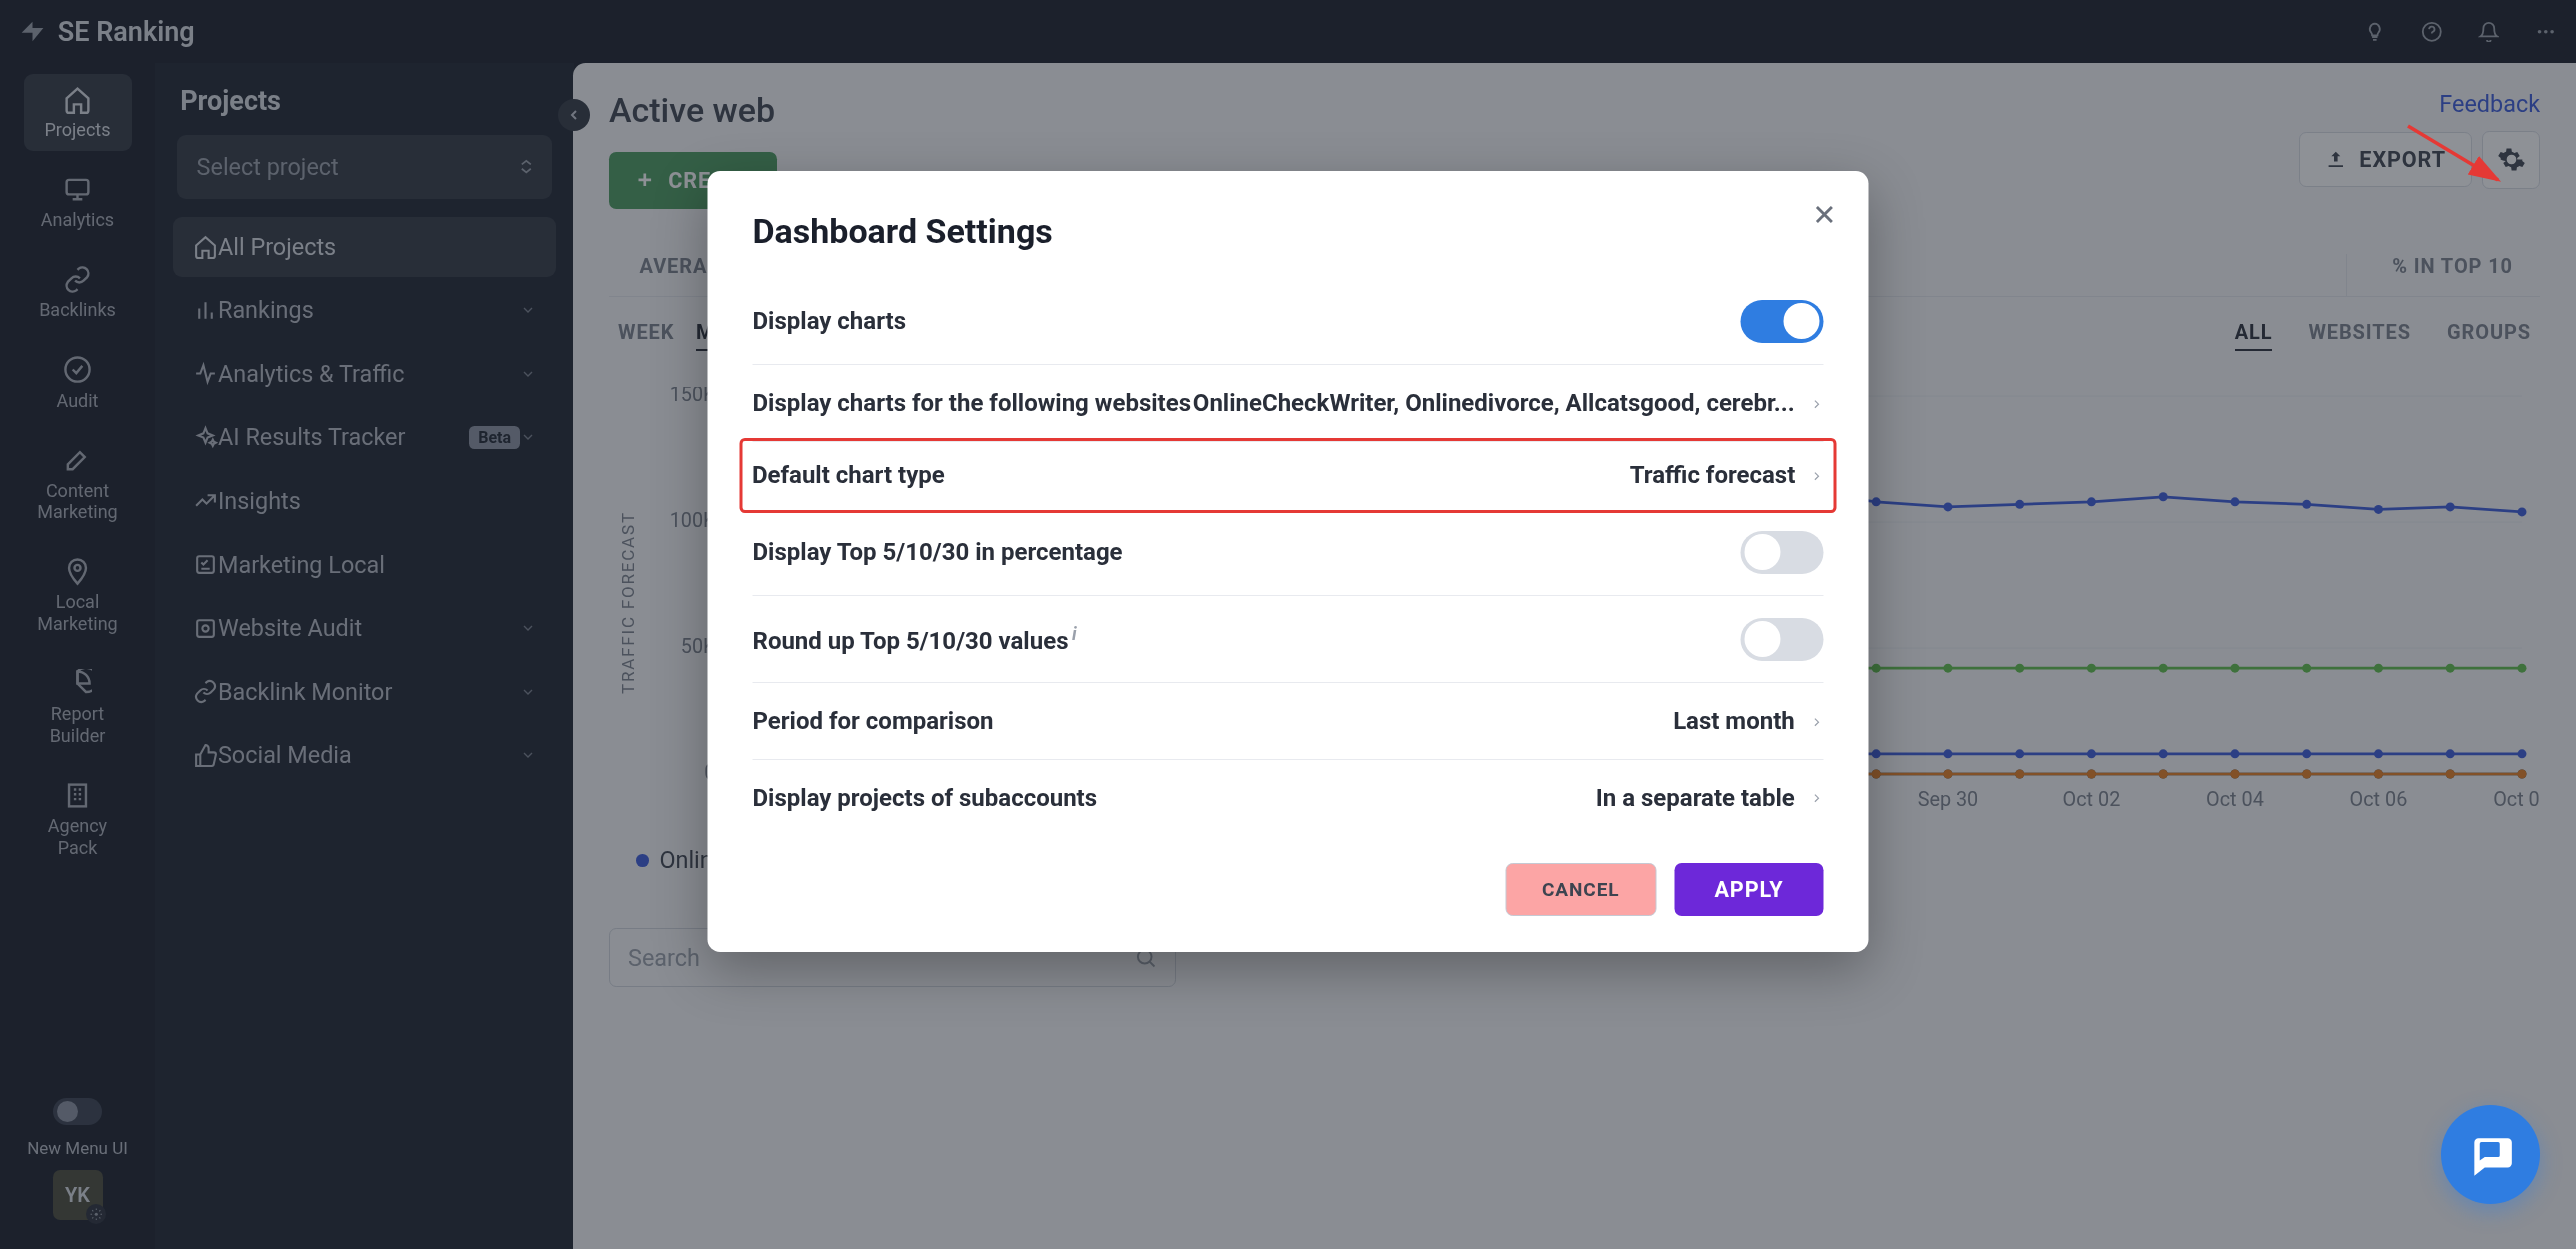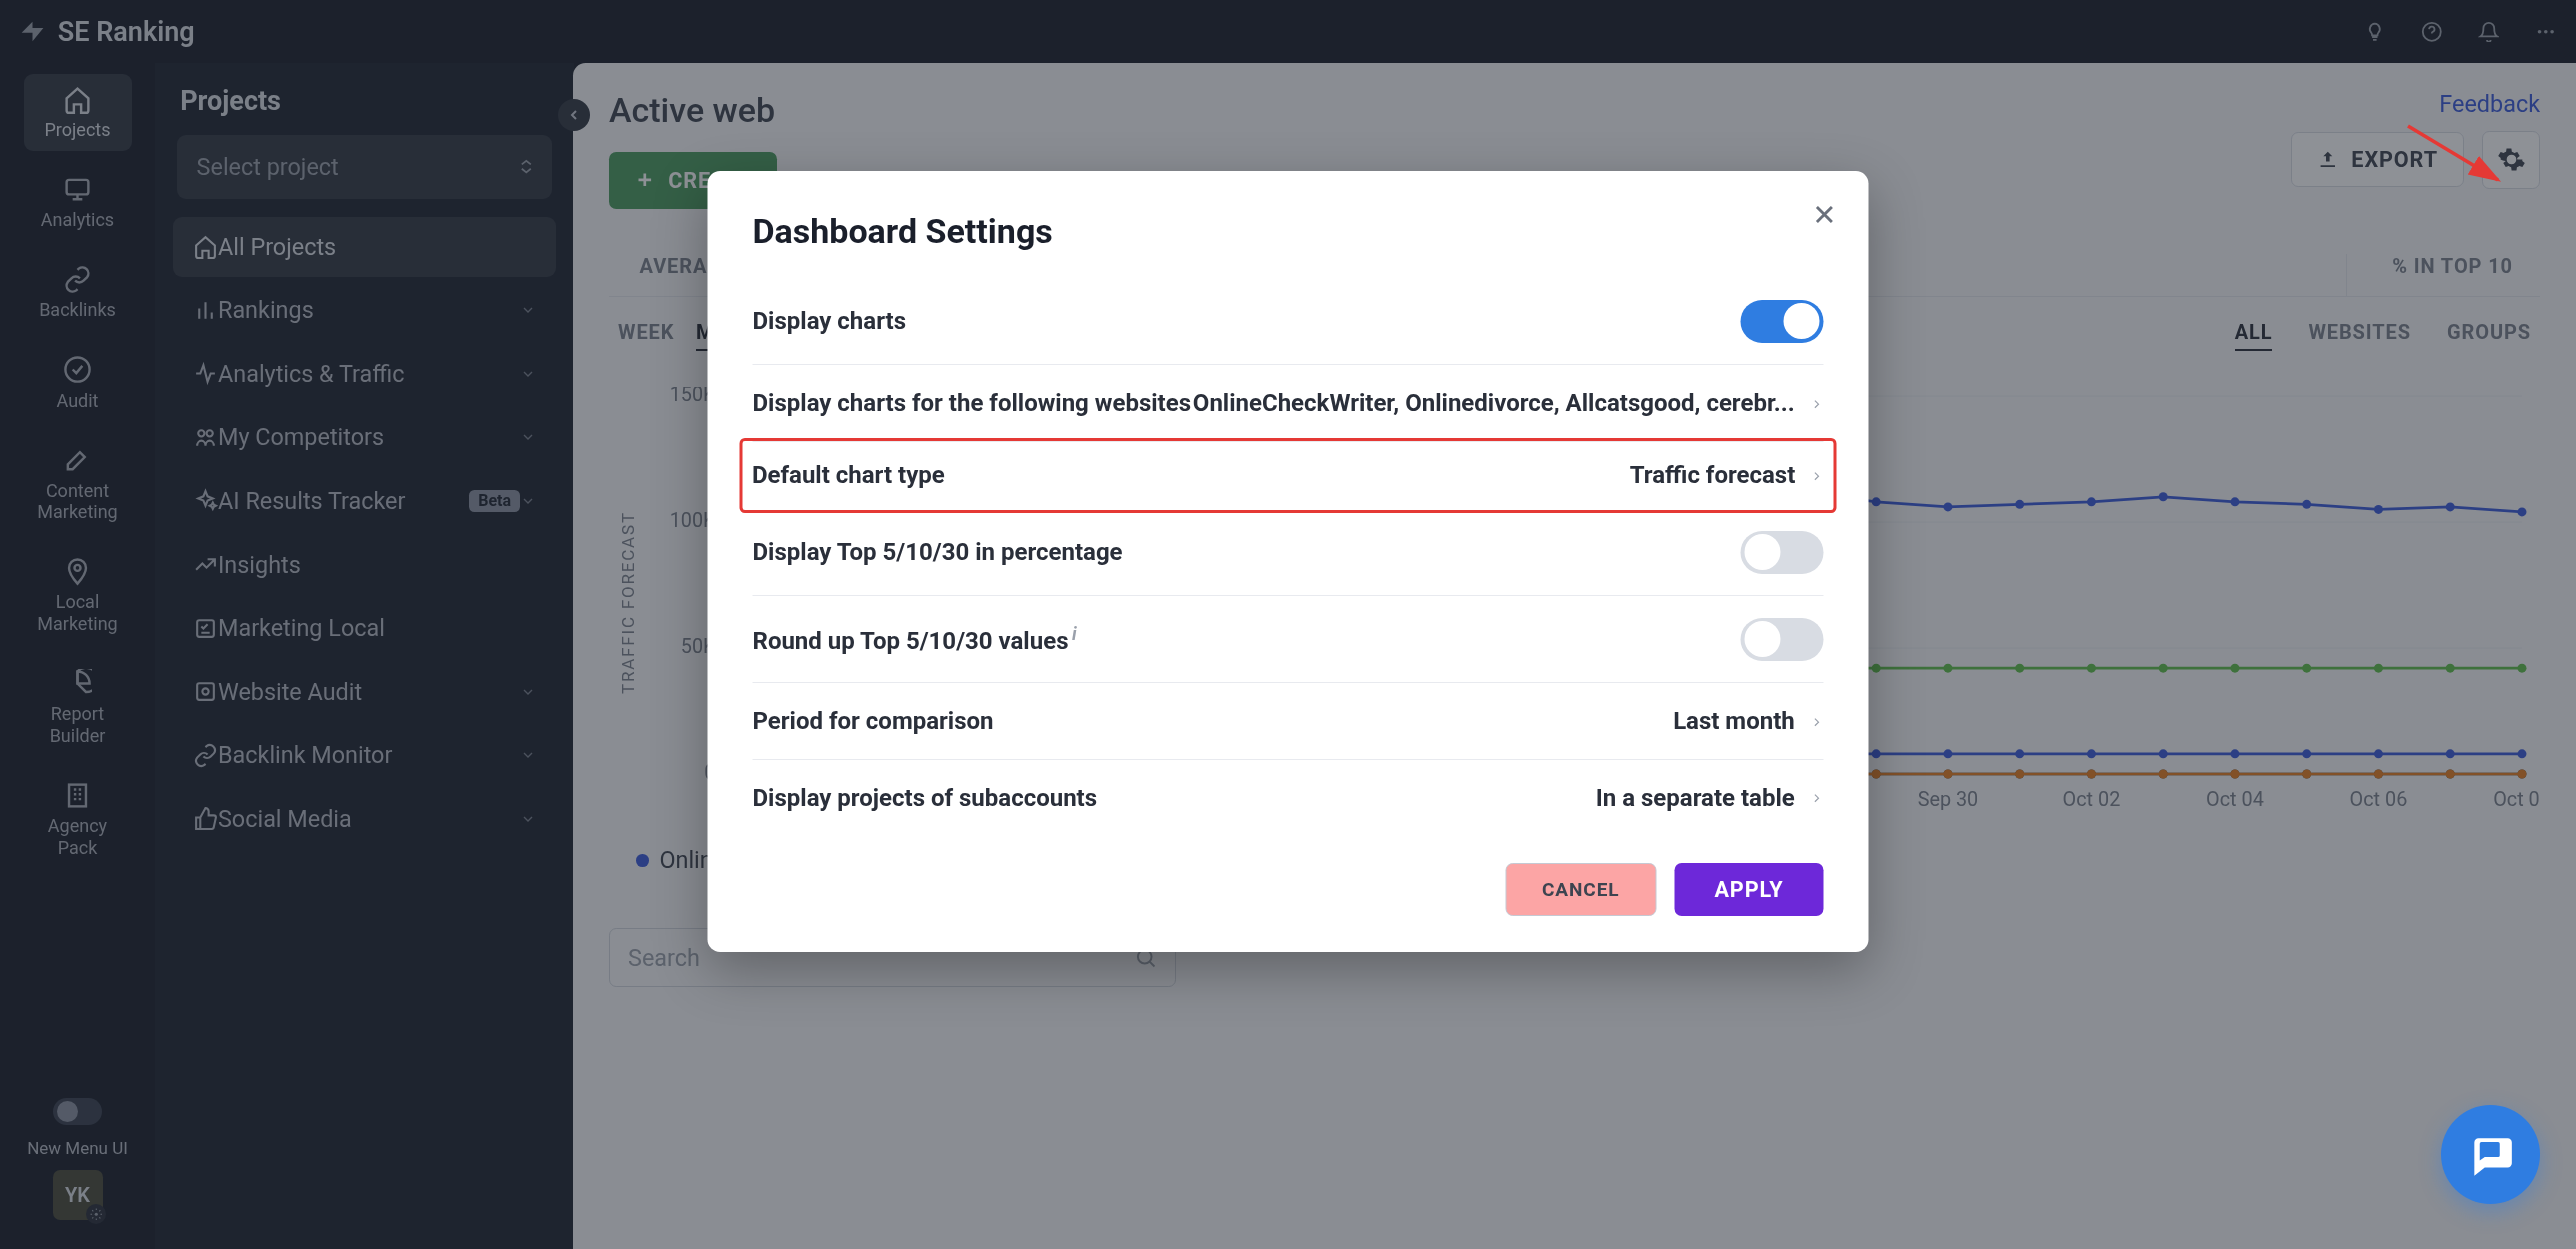--- a/index.html
+++ b/index.html
@@ -37,21 +37,21 @@
 .panel-item-icon { width: 25px; height: 25px; flex-shrink: 0; }
 .panel-chevron { margin-left: auto; color: #7a808c; }
 .beta-badge { background: #8a91a0; color: #1f2531; font-size: 16px; font-weight: 700;padding: 1.8px 9px; border-radius: 5.4px; margin-left: 7.2px; }
 
 
 .main { position: absolute; left: 573px; top: 63px; right: 0; bottom: 0; background: #f6f7f9; border-top-left-radius: 12.6px; padding: 27px 36px; }
 .main-header { display: flex; justify-content: space-between; align-items: flex-start; margin-bottom: 18px; }
 .main-title { font-size: 34px; font-weight: 500; color: #3e4450; }
 .header-right { display: flex; flex-direction: column; align-items: flex-end; gap: 12.6px; }
 .feedback-link { color: #3b5bdb; font-size: 23.4px; }
-.header-actions { display: flex; gap: 18px; align-items: center; }
+.header-actions { display: flex; gap: 10px; align-items: center; }
 .export-btn { background: #fff; border: 0.9px solid #d8dce3; border-radius: 7.2px; padding: 14.4px 25px; display: flex; align-items: center; gap: 12.6px; font-size: 21.6px; font-weight: 700; letter-spacing: 0.9px; color: #3e4450; cursor: pointer; }
 .gear-btn { background: #fff; border: 0.9px solid #d8dce3; border-radius: 7.2px; width: 58px; height: 58px; display: flex; align-items: center; justify-content: center; cursor: pointer; }
 .create-btn { background: #4a9a5e; color: #fff; border-radius: 7.2px; padding: 16px 25px; display: flex; align-items: center; gap: 12.6px; font-size: 21.6px; font-weight: 700; letter-spacing: 0.9px; cursor: pointer; }
 
 
 .tabs-row { display: flex; align-items: center; padding: 27px 9px 0; border-bottom: 0.9px solid #e4e7ed; }
 .tab-stat { font-size: 20px; font-weight: 700; letter-spacing: 0.9px; color: #7a808c; padding: 0 21.6px 18px; }
 .tab-stat.right { margin-left: auto; border-left: 0.9px solid #e4e7ed; padding-left: 45px; padding-right: 18px;}
 .subtabs-row { display: flex; align-items: center; padding: 18px 9px; gap: 27px; }
 .subtab { font-size: 20px; font-weight: 700; letter-spacing: 0.9px; color: #7a808c; padding: 5.4px 0; cursor: pointer; }
@@ -240,31 +240,20 @@
         <span style="flex:1">Rankings</span>
         <span class="panel-chevron"><svg width="16" height="16" viewBox="0 0 24 24" fill="none" stroke="currentColor" stroke-width="2">
             <path d="M6 9l6 6 6-6"></path>
           </svg></span>
       </div>
       <div class="panel-item">
         <svg class="panel-item-icon" viewBox="0 0 24 24" fill="none" stroke="currentColor" stroke-width="2">
           <path d="M3 12h4l3-8 4 16 3-8h4"></path>
         </svg>
         <span style="flex:1">Analytics &amp; Traffic</span>
-        <span class="panel-chevron"><svg width="16" height="16" viewBox="0 0 24 24" fill="none" stroke="currentColor" stroke-width="2">
-            <path d="M6 9l6 6 6-6"></path>
-          </svg></span>
-      </div>
-      <div class="panel-item">
-        <svg class="panel-item-icon" viewBox="0 0 24 24" fill="none" stroke="currentColor" stroke-width="2">
-          <circle cx="8" cy="8" r="3"></circle>
-          <circle cx="16" cy="8" r="3"></circle>
-          <path d="M4 20c0-3 2-5 4-5s4 2 4 5M12 20c0-3 2-5 4-5s4 2 4 5"></path>
-        </svg>
-        <span style="flex:1">My Competitors</span>
         <span class="panel-chevron"><svg width="16" height="16" viewBox="0 0 24 24" fill="none" stroke="currentColor" stroke-width="2">
             <path d="M6 9l6 6 6-6"></path>
           </svg></span>
       </div>
       <div class="panel-item">
         <svg class="panel-item-icon" viewBox="0 0 24 24" fill="none" stroke="currentColor" stroke-width="2">
           <path d="M12 3l2 5 5 2-5 2-2 5-2-5-5-2 5-2zM19 14l1 2 2 1-2 1-1 2-1-2-2-1 2-1z"></path>
         </svg>
         <span style="flex:1">AI Results Tracker</span>
         <span class="beta-badge">Beta</span>

